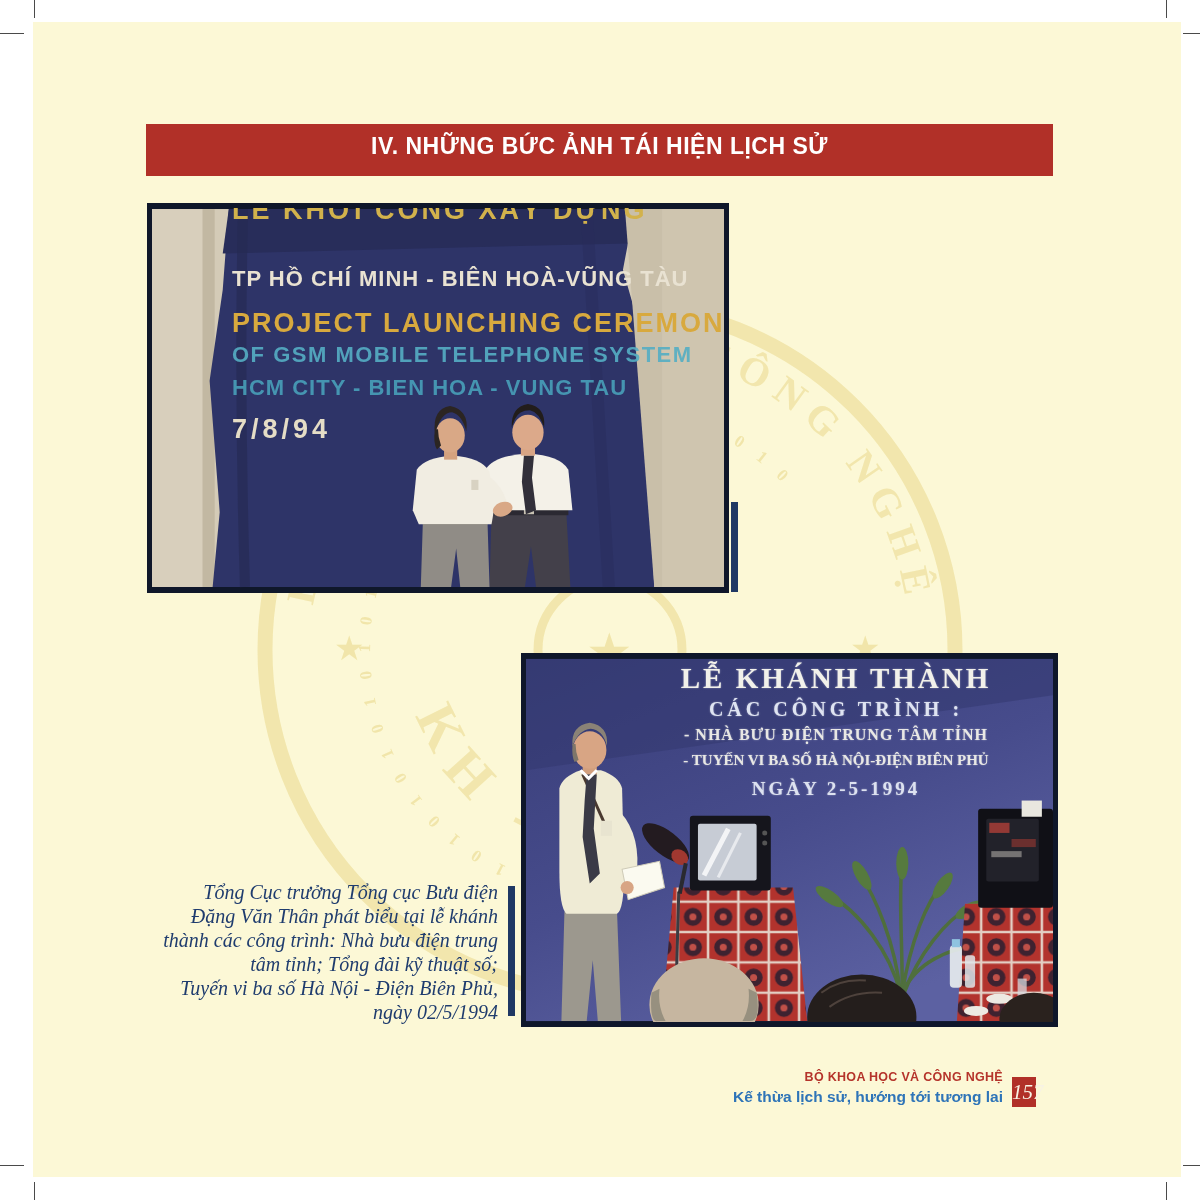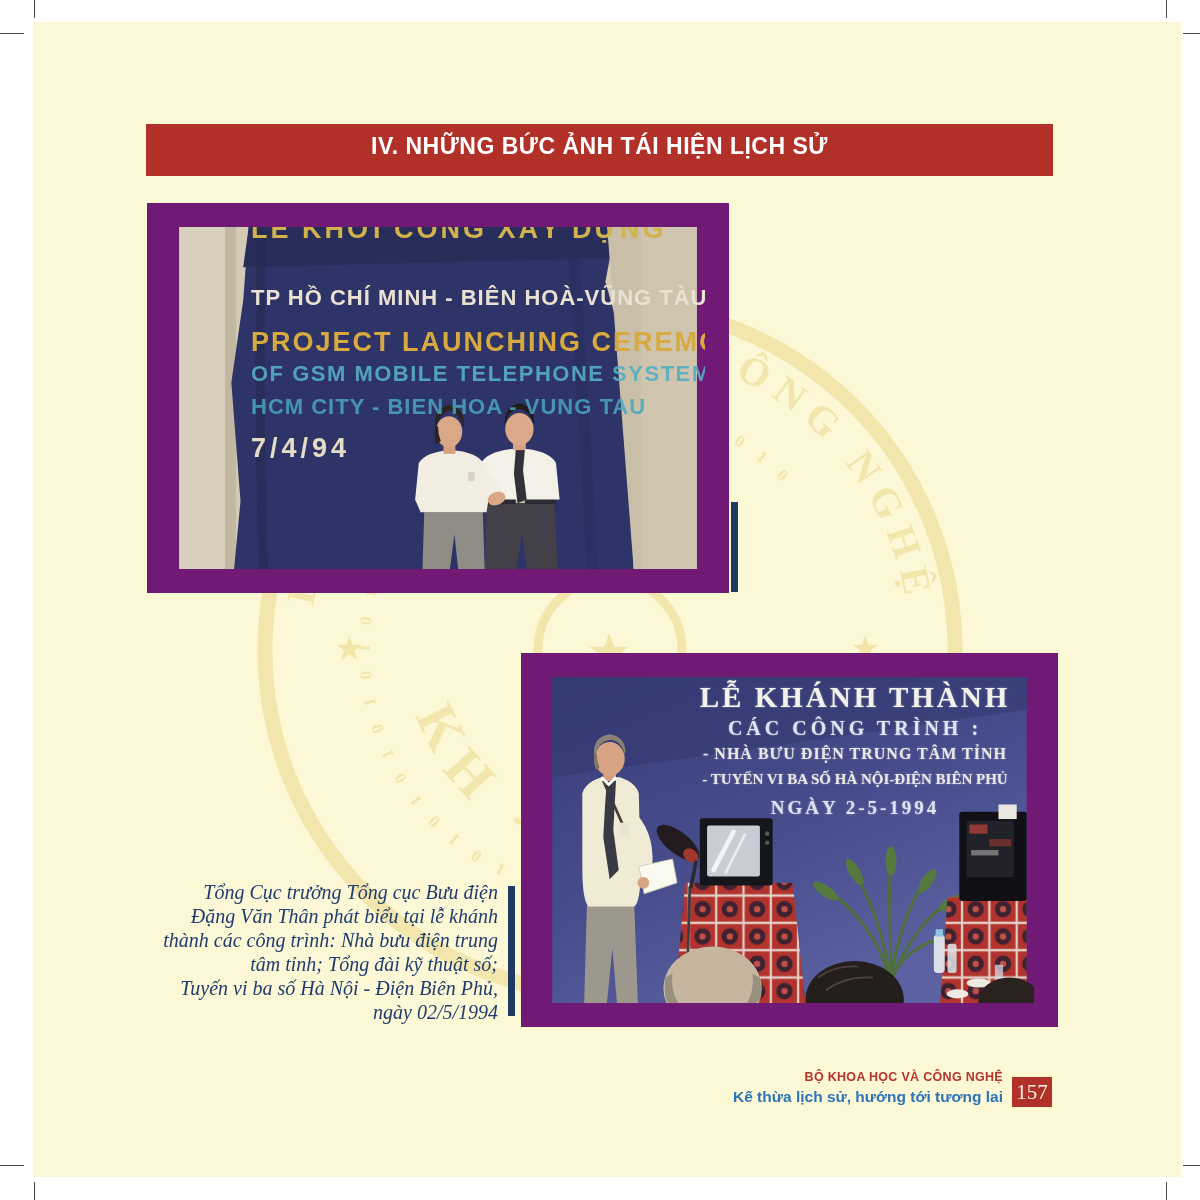--- a/index.html
+++ b/index.html
@@ -15,21 +15,21 @@
   
   .watermark{position:absolute;left:230px;top:270px;width:770px;height:770px;opacity:.9;}
   .wm-serif{font-family:"Liberation Serif",serif;font-weight:bold;}
 
   
   .header-banner{position:absolute;left:146px;top:124px;width:907px;height:52px;
     background:#B13028;color:#ffffff;font-weight:bold;font-size:23px;
     letter-spacing:.5px;text-align:center;line-height:45px;}
 
   
-  .photo-frame{position:absolute;background:#701a75;box-sizing:border-box;padding:24px;}
+  .photo-frame{position:absolute;background:#0f172a;box-sizing:border-box;padding:5px;}
   .photo1{left:147px;top:203px;width:582px;height:390px;}
   .photo2{left:521px;top:653px;width:537px;height:374px;}
   .photo-inner{position:relative;width:100%;height:100%;overflow:hidden;}
   .scene{position:absolute;left:0;top:0;width:100%;height:100%;display:block;}
 
   
   .p1-line{position:absolute;left:80px;font-weight:bold;white-space:nowrap;
     font-family:"Liberation Sans",sans-serif;}
   .p1l0{top:-13px;font-size:27px;color:#D2B24C;letter-spacing:3px;}
   .p1l1{top:26px;font-size:22px;color:#E9E2D2;letter-spacing:1px;}
@@ -57,23 +57,23 @@
   .caption2-text{left:158px;top:880px;width:340px;text-align:right;line-height:24px;}
   .caption-bar{position:absolute;background:#1F3864;}
   .caption1-bar{left:731px;top:502px;width:7px;height:90px;}
   .caption2-bar{left:508px;top:886px;width:7px;height:130px;}
 
   
   .footer-block{position:absolute;left:700px;top:1070px;width:303px;text-align:right;}
   .footer-ministry{font-size:12.5px;font-weight:bold;color:#B5342B;
     letter-spacing:.3px;line-height:15px;}
   .footer-tagline{font-size:15.5px;font-weight:bold;color:#2E74B8;line-height:19px;margin-top:2px;}
-  .page-number{position:absolute;left:1012px;top:1077px;width:40px;height:30px;
+  .page-number{position:absolute;left:1012px;top:1077px;width:24px;height:30px;
     background:#B13028;color:#F7F2E4;font-family:"Liberation Serif",serif;
-    font-size:21px;text-align:center;line-height:30px;}
+    font-size:21px;text-align:center;line-height:30px;font-style:italic;}
 </style>
 </head>
 <body>
 
 <div class="canvas">
 
   <div class="page"></div>
 
   <svg class="watermark" viewBox="0 0 770 770" xmlns="http://www.w3.org/2000/svg">
     <defs>
@@ -135,21 +135,21 @@
           <path d="M280,222 Q277,198 295,195 Q314,199 311,220 Q307,204 297,201 Q286,201 280,222 Z" fill="#2B2522"></path>
           <path d="M280,218 Q278,232 282,238 L286,234 Q283,226 283,218 Z" fill="#2B2522"></path>
           <ellipse cx="347" cy="297" rx="10" ry="7" fill="#D9A886" transform="rotate(-20 347 297)"></ellipse>
         </g>
       </svg>
       <div class="p1-line p1l0">LỄ KHỞI CÔNG XÂY DỰNG</div>
       <div class="p1-line p1l2">TP HỒ CHÍ MINH - BIÊN HOÀ-VŨNG TÀU</div>
       <div class="p1-line p1l3">PROJECT LAUNCHING CEREMONY</div>
       <div class="p1-line p1l4">OF GSM MOBILE TELEPHONE SYSTEM</div>
       <div class="p1-line p1l5">HCM CITY - BIEN HOA - VUNG TAU</div>
-      <div class="p1-line p1l6">7/4/94</div>
+      <div class="p1-line p1l6">7/8/94</div>
     </div>
   </figure>
 
   <div class="caption-bar caption1-bar"></div>
 
   <figure class="photo-frame photo2" style="margin:0">
     <div class="photo-inner">
       <svg class="scene" viewBox="0 0 521 358" xmlns="http://www.w3.org/2000/svg">
         <defs>
           <linearGradient id="bg2" x1="0" y1="0" x2="0.6" y2="1">

